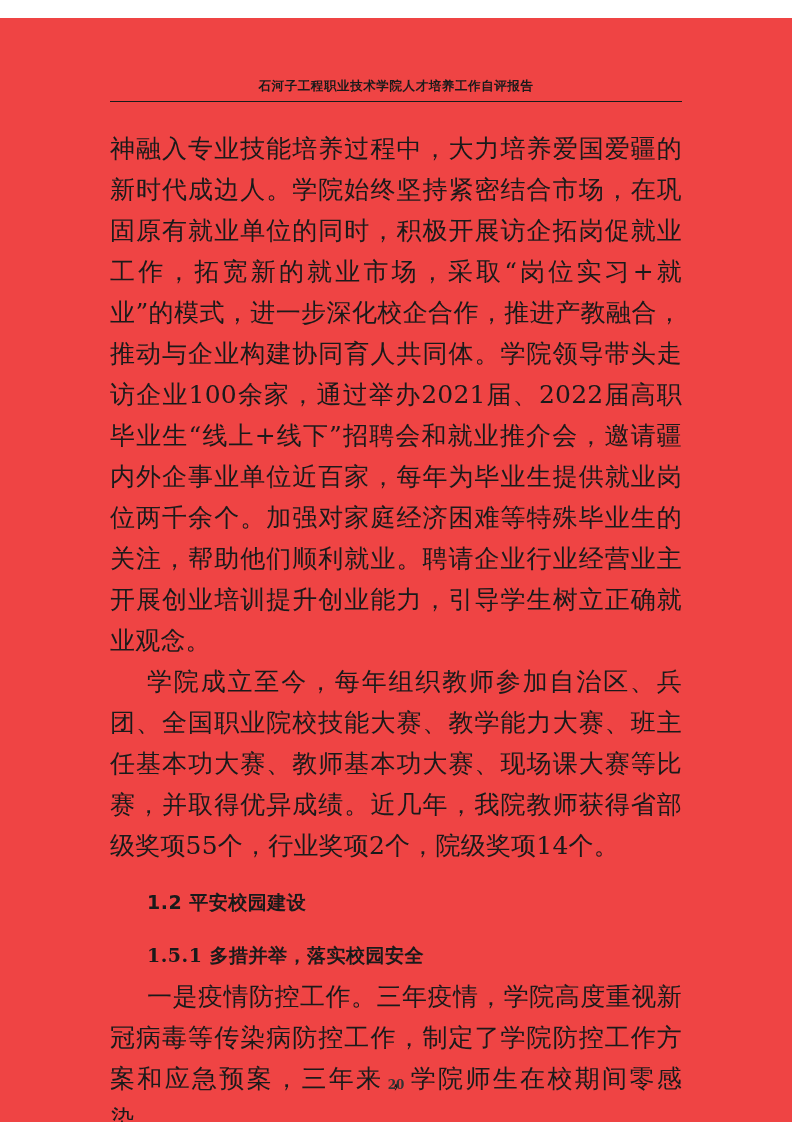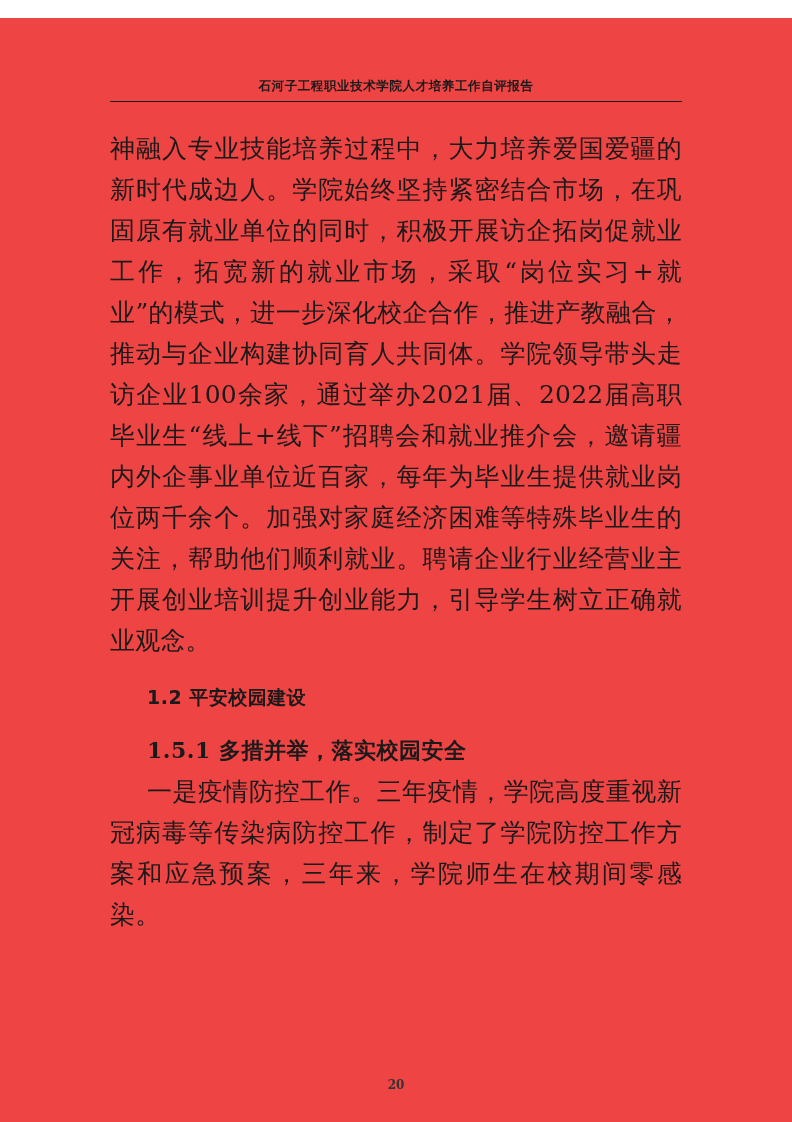--- a/index.html
+++ b/index.html
@@ -56,21 +56,21 @@
     font-size: 19px;
     line-height: 41px;
     font-weight: bold;
     text-indent: 37px;
     letter-spacing: 0.5px;
     color: #1a1a1a;
     font-family: "DejaVu Sans", "Liberation Sans", sans-serif;
   }
   h3.subheading {
     margin: 12px 0 0 0;
-    font-size: 22px;
+    font-size: 19px;
     line-height: 41px;
     font-weight: bold;
     text-indent: 37px;
     letter-spacing: 0.5px;
     color: #1a1a1a;
     font-family: "DejaVu Serif", "Liberation Serif", serif;
   }
   .page-number {
     position: absolute;
     left: 0;
@@ -88,20 +88,21 @@
 
 <div class="page">
 
   <div class="content">
 
     <div class="header-title">石河子工程职业技术学院人才培养工作自评报告</div>
     <div class="header-rule"></div>
 
     <p class="body-text">神融入专业技能培养过程中，大力培养爱国爱疆的新时代成边人。学院始终坚持紧密结合市场，在巩固原有就业单位的同时，积极开展访企拓岗促就业工作，拓宽新的就业市场，采取“岗位实习+就业”的模式，进一步深化校企合作，推进产教融合，推动与企业构建协同育人共同体。学院领导带头走访企业100余家，通过举办2021届、2022届高职毕业生“线上+线下”招聘会和就业推介会，邀请疆内外企事业单位近百家，每年为毕业生提供就业岗位两千余个。加强对家庭经济困难等特殊毕业生的关注，帮助他们顺利就业。聘请企业行业经营业主开展创业培训提升创业能力，引导学生树立正确就业观念。</p>
 
+    <p class="body-text indent">学院成立至今，每年组织教师参加自治区、兵团、全国职业院校技能大赛、教学能力大赛、班主任基本功大赛、教师基本功大赛、现场课大赛等比赛，并取得优异成绩。近几年，我院教师获得省部级奖项55个，行业奖项2个，院级奖项14个。</p>
 
     <h2 class="heading">1.2  平安校园建设</h2>
 
 
     <h3 class="subheading">1.5.1  多措并举，落实校园安全</h3>
 
     <p class="body-text indent">一是疫情防控工作。三年疫情，学院高度重视新冠病毒等传染病防控工作，制定了学院防控工作方案和应急预案，三年来，学院师生在校期间零感染。</p>
 
   </div>
 

